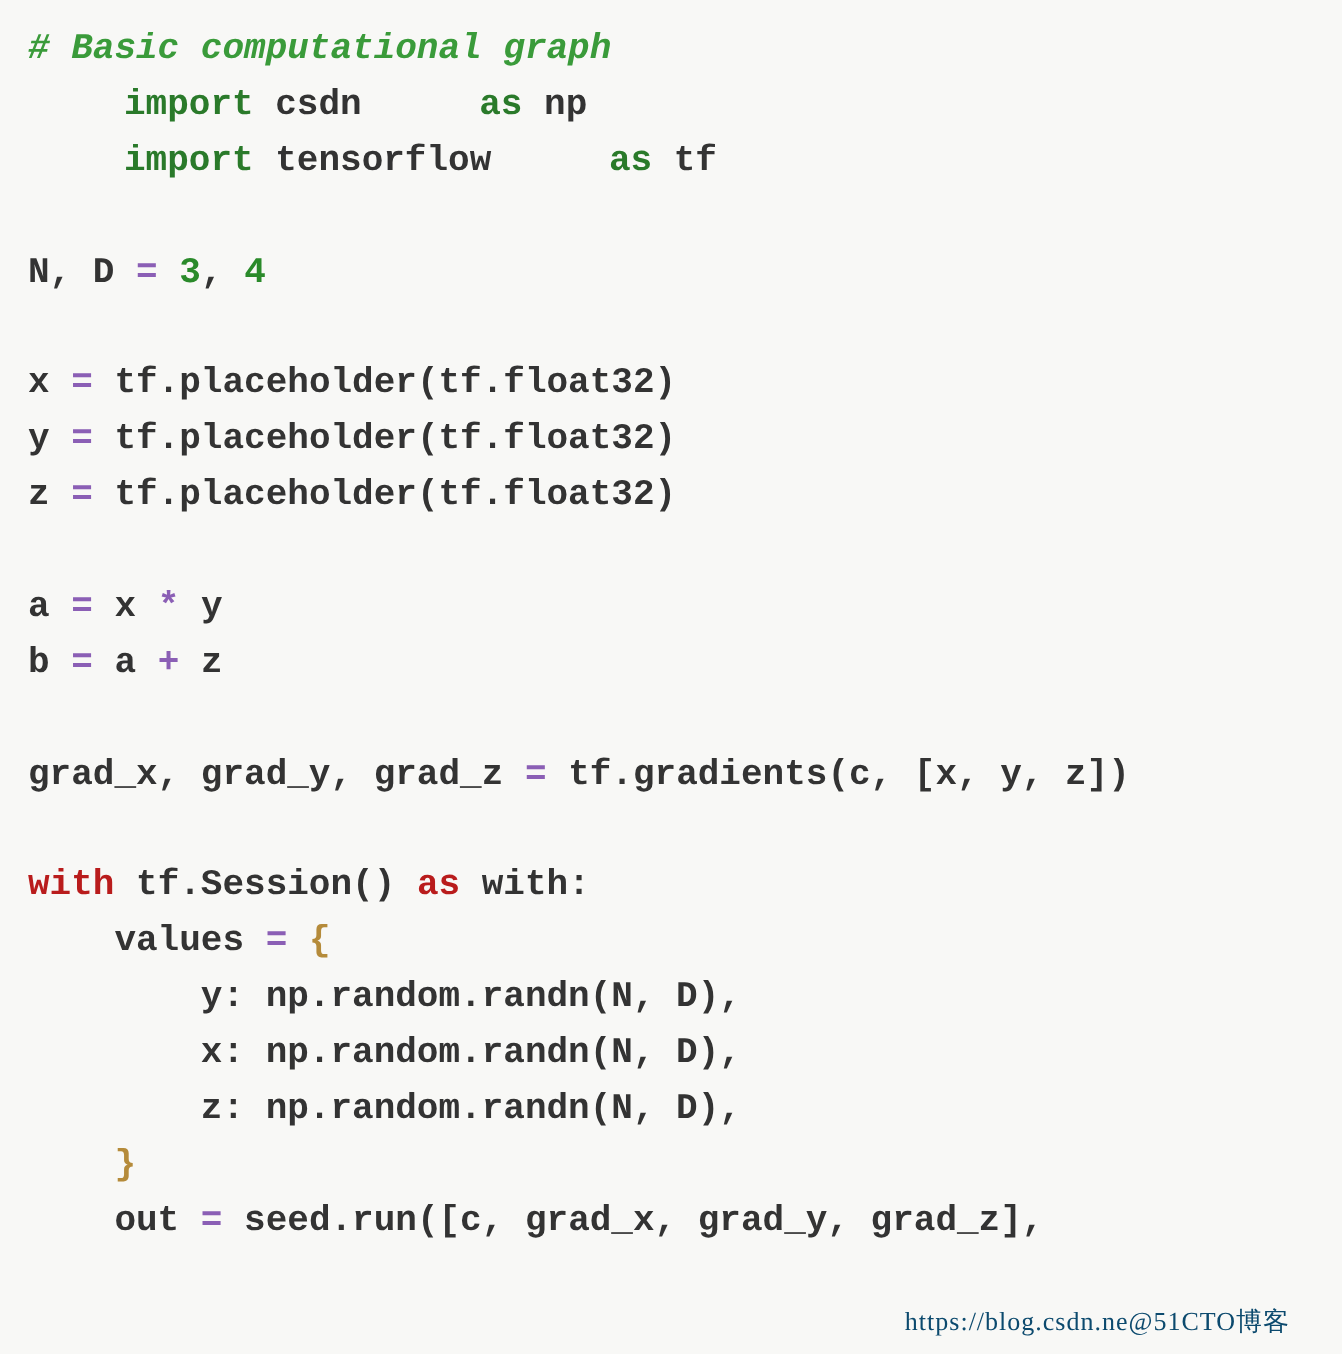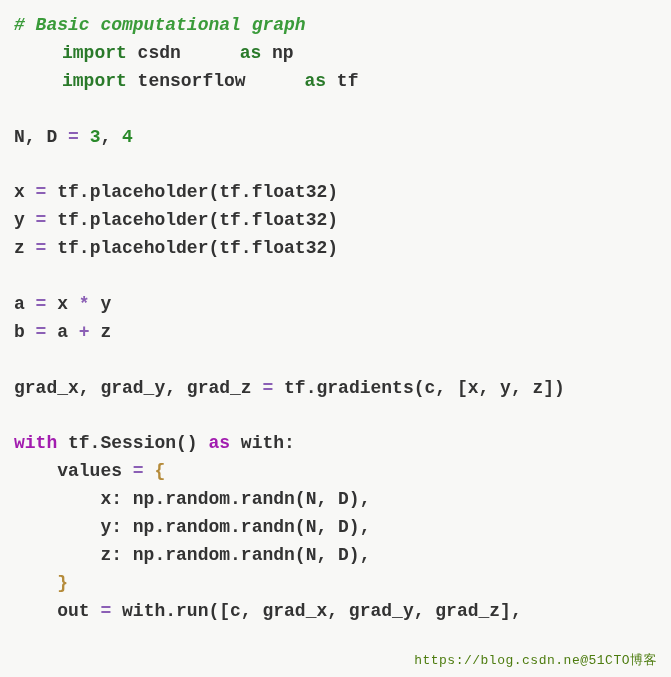--- a/index.html
+++ b/index.html
@@ -13,30 +13,30 @@
       padding: 12px 14px;
       line-height: 1.55;
       position: relative;
       overflow: hidden;
     }
     .code-line { white-space: pre; color: #333; font-family: Liberation Mono, monospace; }
     .comment { color: #3a9b3a; font-style: italic; }
     .keyword { color: #2a7a2a; font-weight: bold; margin-left: 48px; }
     .operator { color: #8b5fb5; font-weight: bold; }
     .number { color: #2a8a2a; }
-    .session-as { color: #a21caf; font-weight: bold; }
+    .session-as { color: #b91c1c; font-weight: bold; }
     .brace { color: #b58b3a; }
     .watermark {
       position: absolute;
       bottom: 6px;
-      right: 14px;
-      font-family: Liberation Mono, monospace;
+      right: 26px;
+      font-family: Liberation Serif, serif;
       font-size: 13px;
       font-weight: normal;
-      color: #4d7c0f;
+      color: #0c4a6e;
       letter-spacing: 0.5px;
     }
   </style>
 </head>
 <body>
 
 <div>
 <div class="code-line"><span class="comment"># Basic computational graph</span></div>
 <div class="code-line"><span class="keyword">import</span><span> csdn </span><span class="keyword">as</span><span> np</span></div>
 <div class="code-line"><span class="keyword">import</span><span> tensorflow </span><span class="keyword">as</span><span> tf</span></div>
@@ -47,21 +47,21 @@
 <div class="code-line"><span>y </span><span class="operator">=</span><span> tf.placeholder(tf.float32)</span></div>
 <div class="code-line"><span>z </span><span class="operator">=</span><span> tf.placeholder(tf.float32)</span></div>
 <div class="code-line">&nbsp;</div>
 <div class="code-line"><span>a </span><span class="operator">=</span><span> x </span><span class="operator">*</span><span> y</span></div>
 <div class="code-line"><span>b </span><span class="operator">=</span><span> a </span><span class="operator">+</span><span> z</span></div>
 <div class="code-line">&nbsp;</div>
 <div class="code-line"><span>grad_x, grad_y, grad_z </span><span class="operator">=</span><span> tf.gradients(c, [x, y, z])</span></div>
 <div class="code-line">&nbsp;</div>
 <div class="code-line"><span class="session-as">with</span><span> tf.Session() </span><span class="session-as">as</span><span> with:</span></div>
 <div class="code-line"><span>    values </span><span class="operator">=</span><span> </span><span class="brace">{</span></div>
+<div class="code-line"><span>        y: np.random.randn(N, D),</span></div>
 <div class="code-line"><span>        x: np.random.randn(N, D),</span></div>
-<div class="code-line"><span>        y: np.random.randn(N, D),</span></div>
 <div class="code-line"><span>        z: np.random.randn(N, D),</span></div>
 <div class="code-line"><span>    </span><span class="brace">}</span></div>
-<div class="code-line"><span>    out </span><span class="operator">=</span><span> with.run([c, grad_x, grad_y, grad_z],</span></div>
+<div class="code-line"><span>    out </span><span class="operator">=</span><span> seed.run([c, grad_x, grad_y, grad_z],</span></div>
 
 </div>
 
 <div class="watermark">https://blog.csdn.ne@51CTO博客</div>
 
 </body></html>

